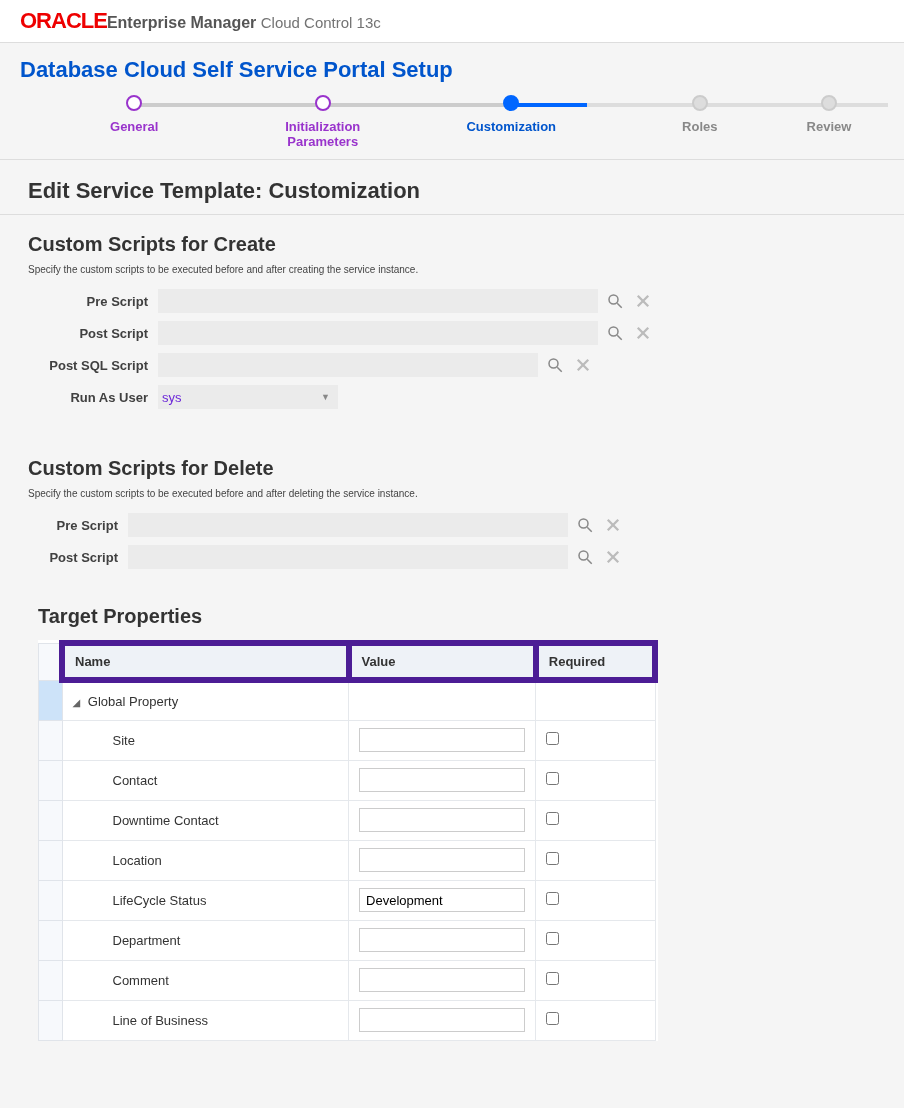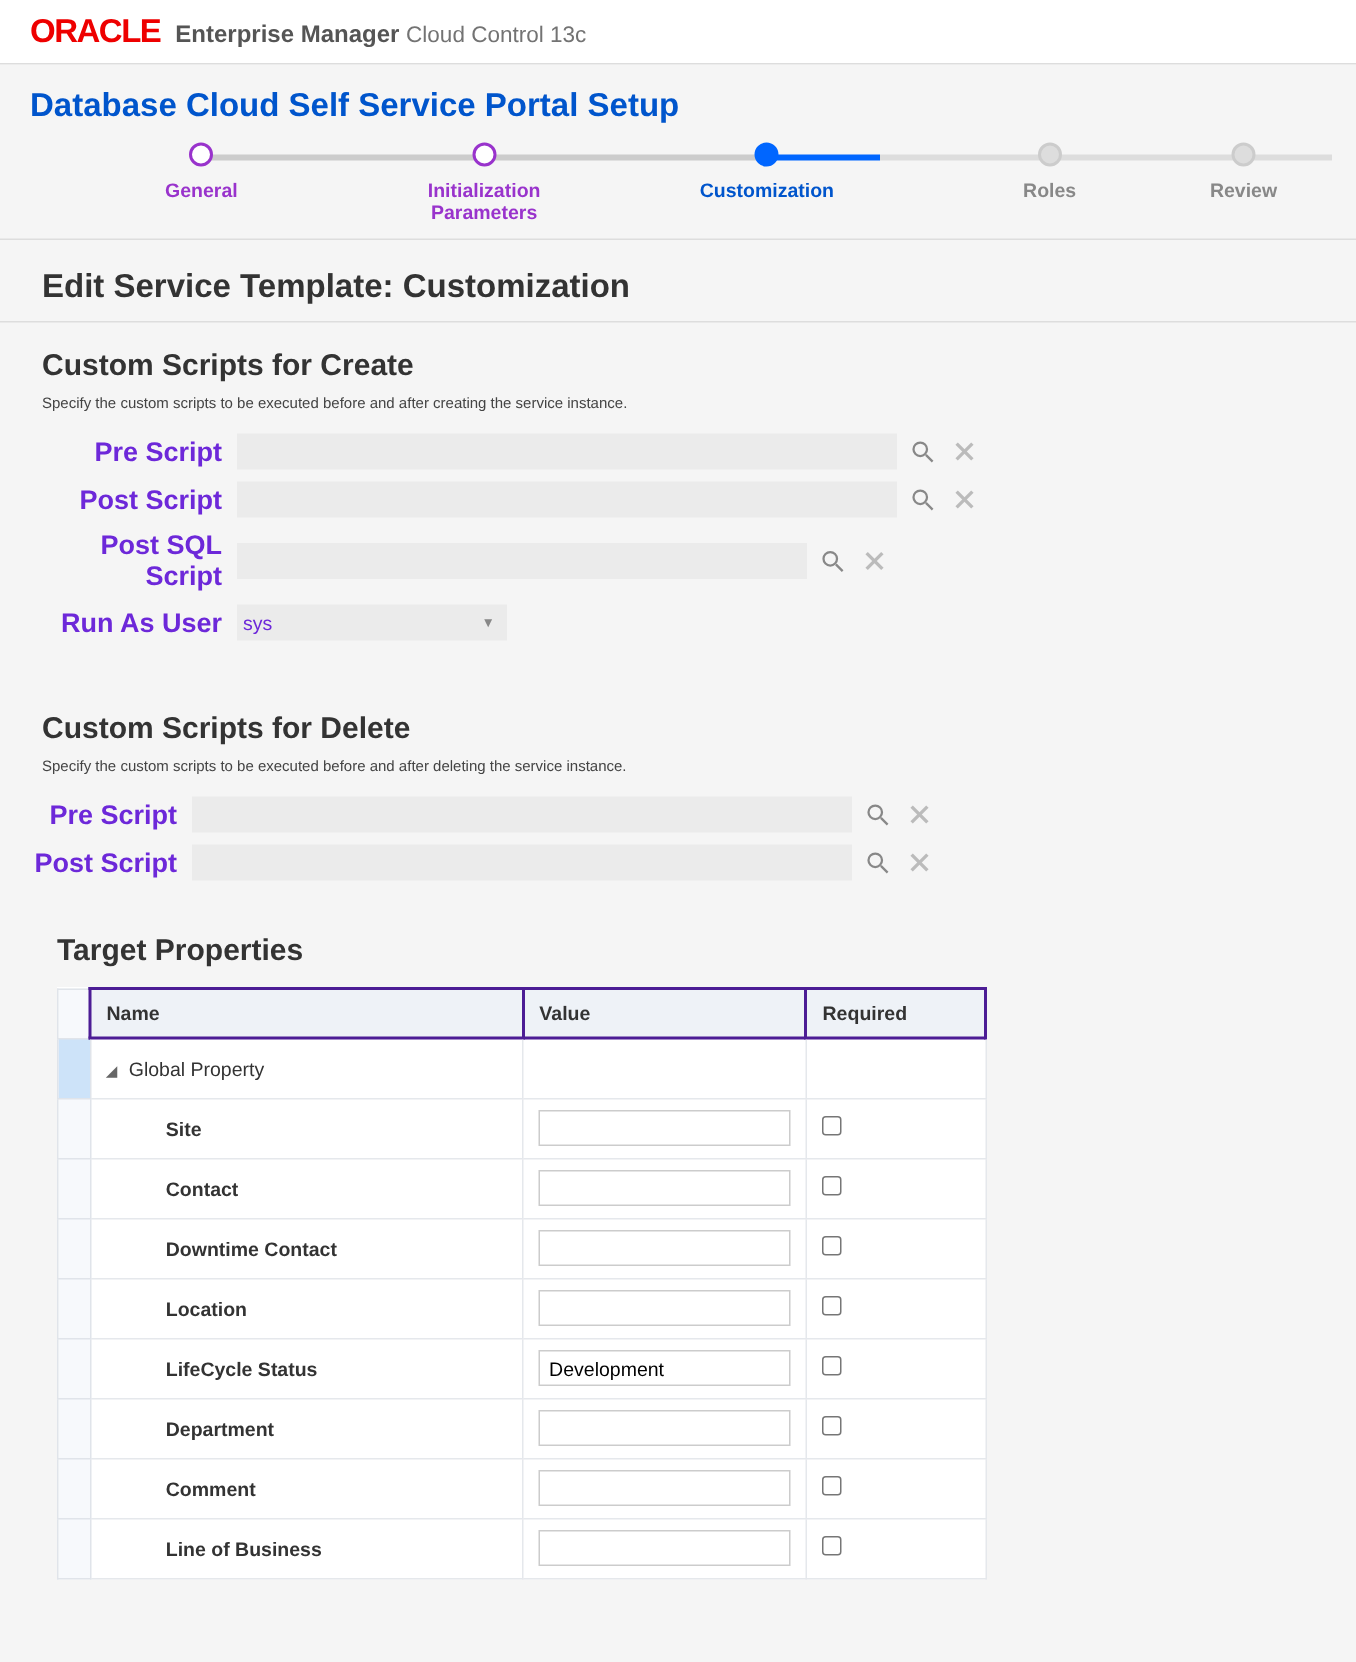--- a/index.html
+++ b/index.html
@@ -1,17 +1,17 @@
 <!DOCTYPE html>
 <html><head>
 <meta charset="utf-8">
 <style>
 * { box-sizing: border-box; margin: 0; padding: 0; }
 body { font-family: Arial, Helvetica, sans-serif; background: #f5f5f5; color: #333; font-size: 13px; }
-.header-bar { background: #fff; padding: 8px 20px; border-bottom: 1px solid #ddd; display: flex; align-items: baseline; gap: 10px; }
+.header-bar { background: #fff; padding: 8px 20px; border-bottom: 1px solid #ddd; display: flex; align-items: baseline; }
 .oracle-logo { color: #e00; font-weight: bold; font-size: 22px; letter-spacing: -1px; font-family: Arial, sans-serif; }
 .header-title { color: #555; font-size: 16px; }
 .header-sub { color: #737373; font-size: 15px; font-weight: normal; }
 .page-title { color: #0055cc; font-size: 22px; font-weight: bold; padding: 14px 20px 6px 20px; }
 .train { display: flex; align-items: flex-start; padding: 0 40px 0 40px; position: relative; margin-top: 6px; border-bottom: 1px solid #ddd; padding-bottom: 10px; }
 .train-step { display: flex; flex-direction: column; align-items: center; position: relative; flex: 1; }
 .train-step:last-child { flex: 0 0 auto; width: 70px; }
 .train-line { position: absolute; top: 8px; left: 50%; width: 100%; height: 4px; background: #ddd; z-index: 0; }
 .train-step:last-child .train-line { display: none; }
 .train-circle { width: 16px; height: 16px; border-radius: 50%; background: #fff; border: 2px solid #0099ff; z-index: 1; position: relative; }
@@ -20,38 +20,38 @@
 .train-circle.unvisited { background: #ddd; border-color: #ccc; }
 .train-label { margin-top: 8px; font-size: 13px; text-align: center; }
 .train-label.visited { color: #9933cc; font-weight: bold; }
 .train-label.current { color: #0055cc; font-weight: bold; text-align: center; }
 .train-label.unvisited { color: #888; font-weight: bold; }
 .content { padding: 18px 28px; }
 .section-title { font-size: 20px; font-weight: bold; color: #333; margin-bottom: 8px; }
 .main-section-title { font-size: 22px; font-weight: bold; color: #333; padding: 18px 28px 10px 28px; border-bottom: 1px solid #ddd; }
 .section-desc { font-size: 10px; color: #444; margin-bottom: 14px; }
 .form-row { display: flex; align-items: center; margin-bottom: 8px; }
-.form-label { width: 130px; text-align: right; padding-right: 10px; font-size: 18px; color: #6d28d9; font-weight: bold; }
+.form-label { width: 130px; text-align: right; padding-right: 10px; font-size: 13px; color: #404040; font-weight: bold; }
 .form-input { flex: 0 0 440px; height: 24px; background: #ebebeb; border: none; padding: 2px 6px; font-size: 13px; }
 .form-input.short { flex: 0 0 380px; }
 .form-select { flex: 0 0 180px; height: 24px; background: #ebebeb; border: none; padding: 2px 4px; font-size: 13px; color: #6d28d9; appearance: none; -webkit-appearance: none; position: relative; }
 .select-wrap { position: relative; flex: 0 0 180px; }
 .select-arrow { position: absolute; right: 8px; top: 50%; transform: translateY(-50%); color: #888; font-size: 9px; pointer-events: none; }
 .icon-btn { background: none; border: none; cursor: pointer; padding: 2px; margin-left: 6px; display: flex; align-items: center; }
 .search-svg { width: 18px; height: 18px; fill: none; stroke: #888; stroke-width: 2; }
 .clear-svg { width: 18px; height: 18px; stroke: #bbb; stroke-width: 3; }
 .spacer { height: 40px; }
 .table-wrap { margin-top: 12px; }
 .prop-table { border-collapse: collapse; width: 620px; background: #fff; }
-.prop-table th { background: #eef2f7; border: 2px solid #4c1d95; padding: 8px 10px; text-align: left; font-size: 13px; font-weight: bold; color: #333; }
+.prop-table th { background: #eef2f7; border: 6px solid #4c1d95; padding: 8px 10px; text-align: left; font-size: 13px; font-weight: bold; color: #333; }
 .prop-table th.handle, .prop-table td.handle { width: 18px; background: #f7f9fc; border: 1px solid #e0e4ea; }
 .prop-table tr.selected td.handle { background: #cde3f9; }
 .prop-table td { border: 1px solid #e5e8ec; padding: 6px 10px; height: 40px; vertical-align: middle; }
 .prop-table .group-row td { font-weight: normal; }
-.prop-table .child-name { padding-left: 50px; font-weight: bold; }
+.prop-table .child-name { padding-left: 50px; font-weight: normal; }
 .prop-table .tree-toggle { display: inline-block; margin-right: 4px; color: #666; font-size: 10px; }
 .val-input { width: 100%; height: 24px; border: 1px solid #ccc; padding: 2px 6px; font-size: 13px; }
 .req-check { }
 .th-name { width: 290px; }
 .th-value { width: 190px; }
 .th-required { width: 120px; }
 </style>
 </head>
 <body>
 

